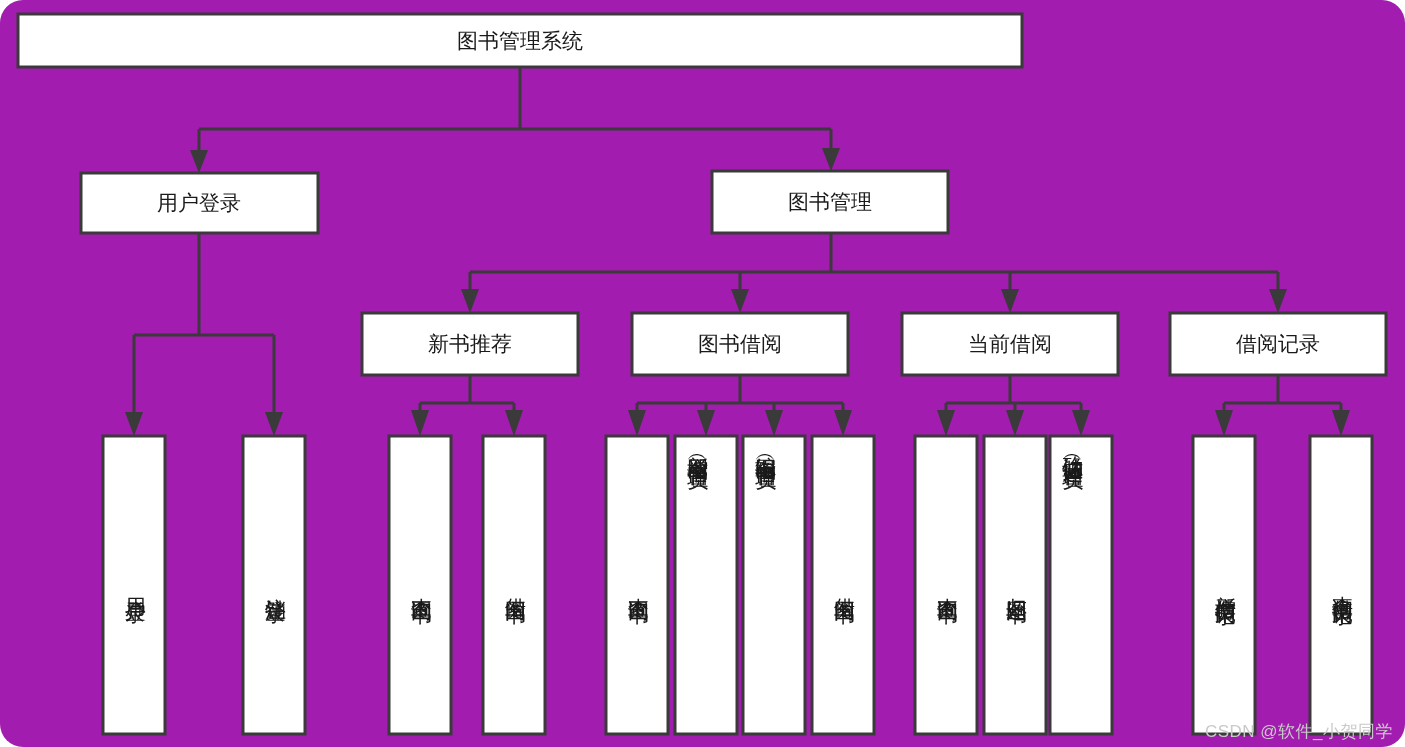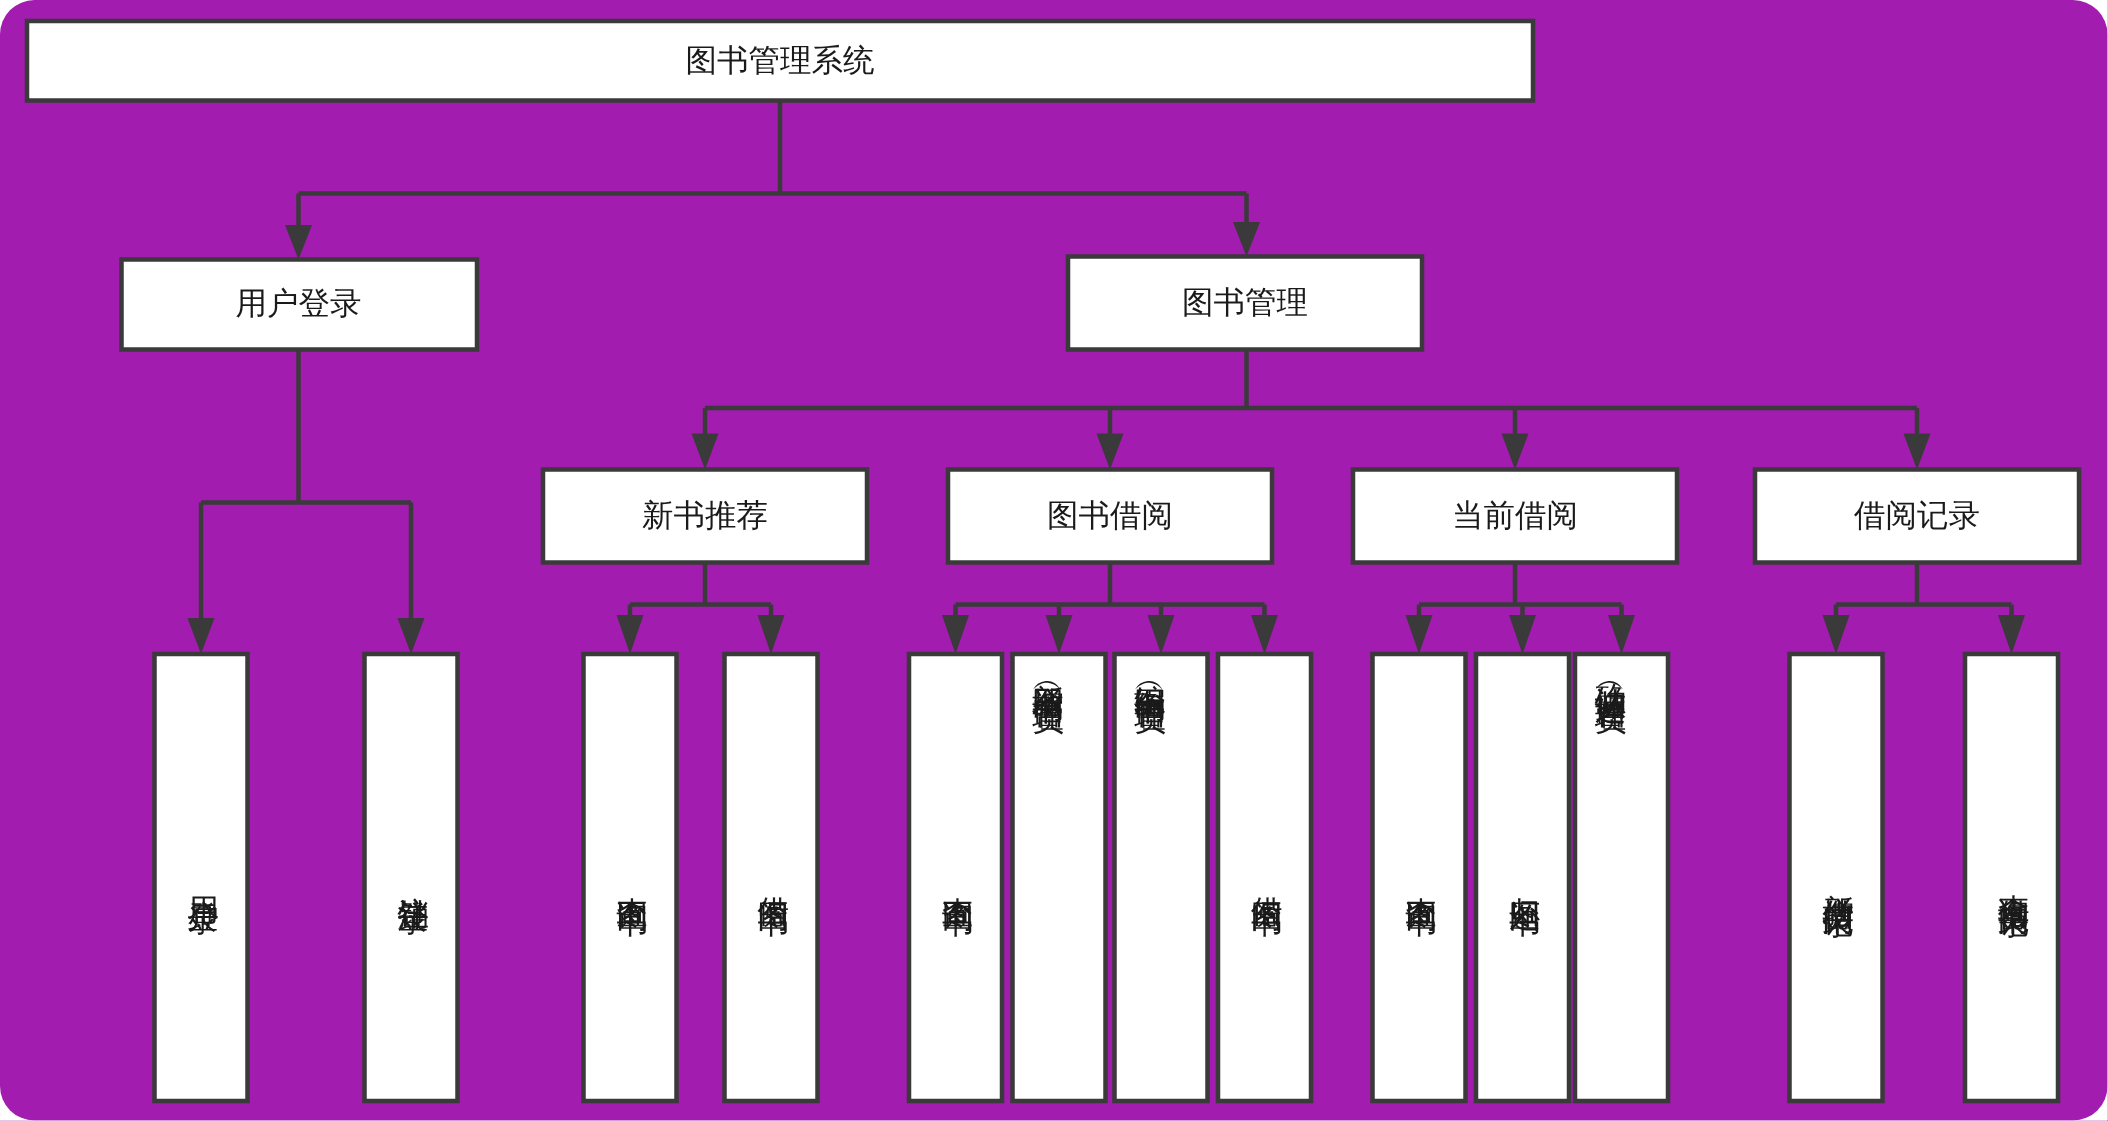--- a/index.html
+++ b/index.html
@@ -245,14 +245,15 @@
       <text class="node-label node-label-v" x="1224" y="585">新增借阅记录</text>
     </g>
 
     <g>
       <rect class="box-rect" x="1310" y="436" width="62" height="298"></rect>
       <text class="node-label node-label-v" x="1341" y="585">查询借阅记录</text>
     </g>
 
   </svg>
 
+  <div class="watermark">CSDN @软件_小贺同学</div>
 
 </div>
 
 </body></html>

